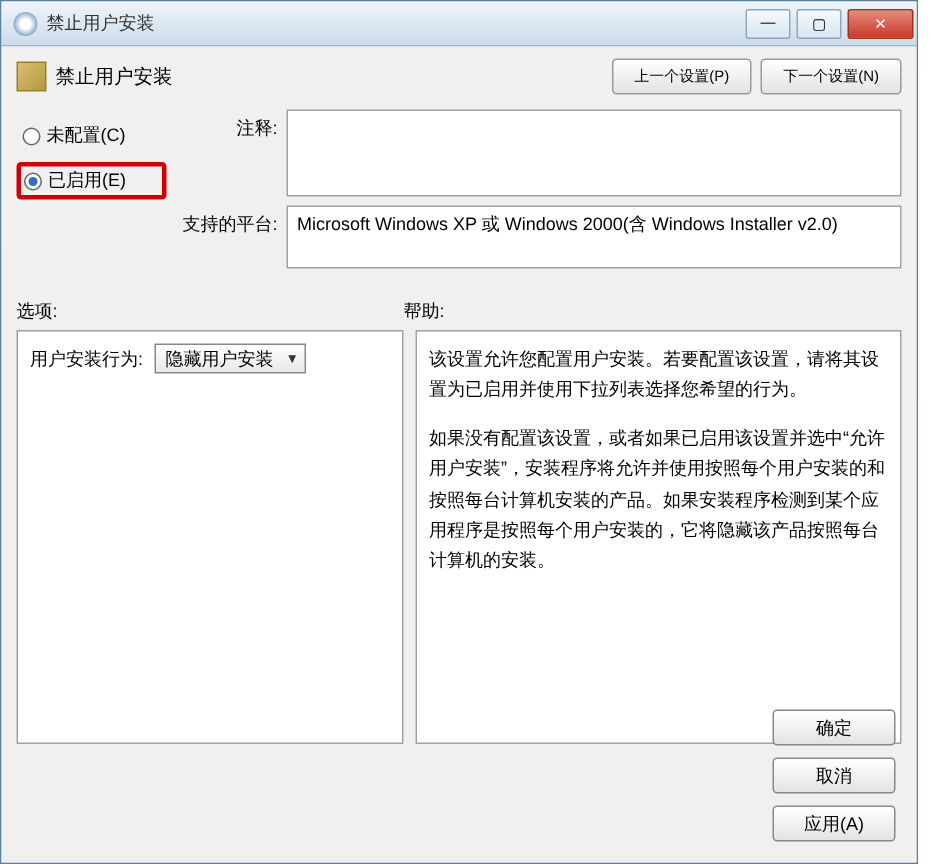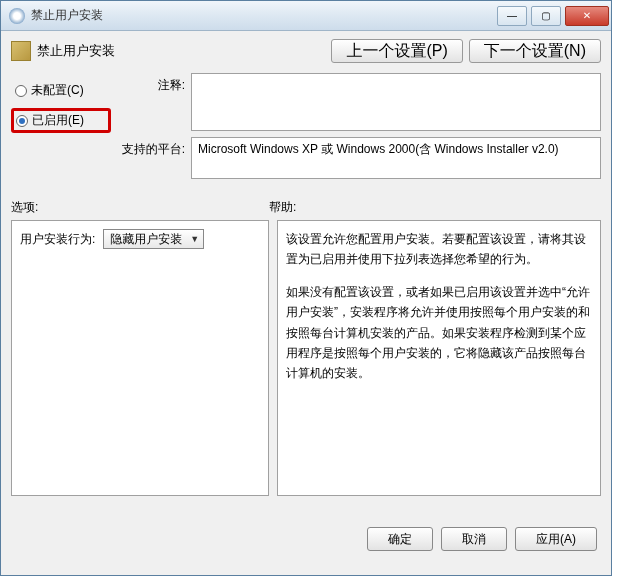--- a/index.html
+++ b/index.html
@@ -62,21 +62,21 @@
   margin-right: 6px;
 }
 .hdr-title { font-size: 13px; flex: 1; }
 .nav-btn {
   height: 24px;
   padding: 0 14px;
   margin-left: 6px;
   border: 1px solid #999;
   border-radius: 3px;
   background: linear-gradient(to bottom, #fff, #e3e3e3);
-  font-size: 16px;
+  font-size: 10px;
   cursor: pointer;
 }
 .config-area {
   display: flex;
   gap: 10px;
   justify-content: space-between;
 }
 .radio-col {
   width: 100px;
   padding-top: 6px;
@@ -151,23 +151,24 @@
   background: linear-gradient(to bottom, #fff, #e8e8e8);
   height: 20px;
   padding: 0 4px 0 6px;
   min-width: 100px;
   justify-content: space-between;
 }
 .select-arrow { font-size: 9px; color: #333; margin-left: 8px; }
 .help-text p { margin-bottom: 12px; }
 .dialog-buttons {
   position: absolute;
-  bottom: 24px; right: 14px;
+  bottom: 14px; right: 14px;
   display: flex;
   gap: 8px;
+  flex-direction: column;
 }
 .dlg-btn {
   height: 24px;
   padding: 0 20px;
   border: 1px solid #888;
   border-radius: 3px;
   background: linear-gradient(to bottom, #fff, #e3e3e3);
   font-size: 12px;
   cursor: pointer;
 }

